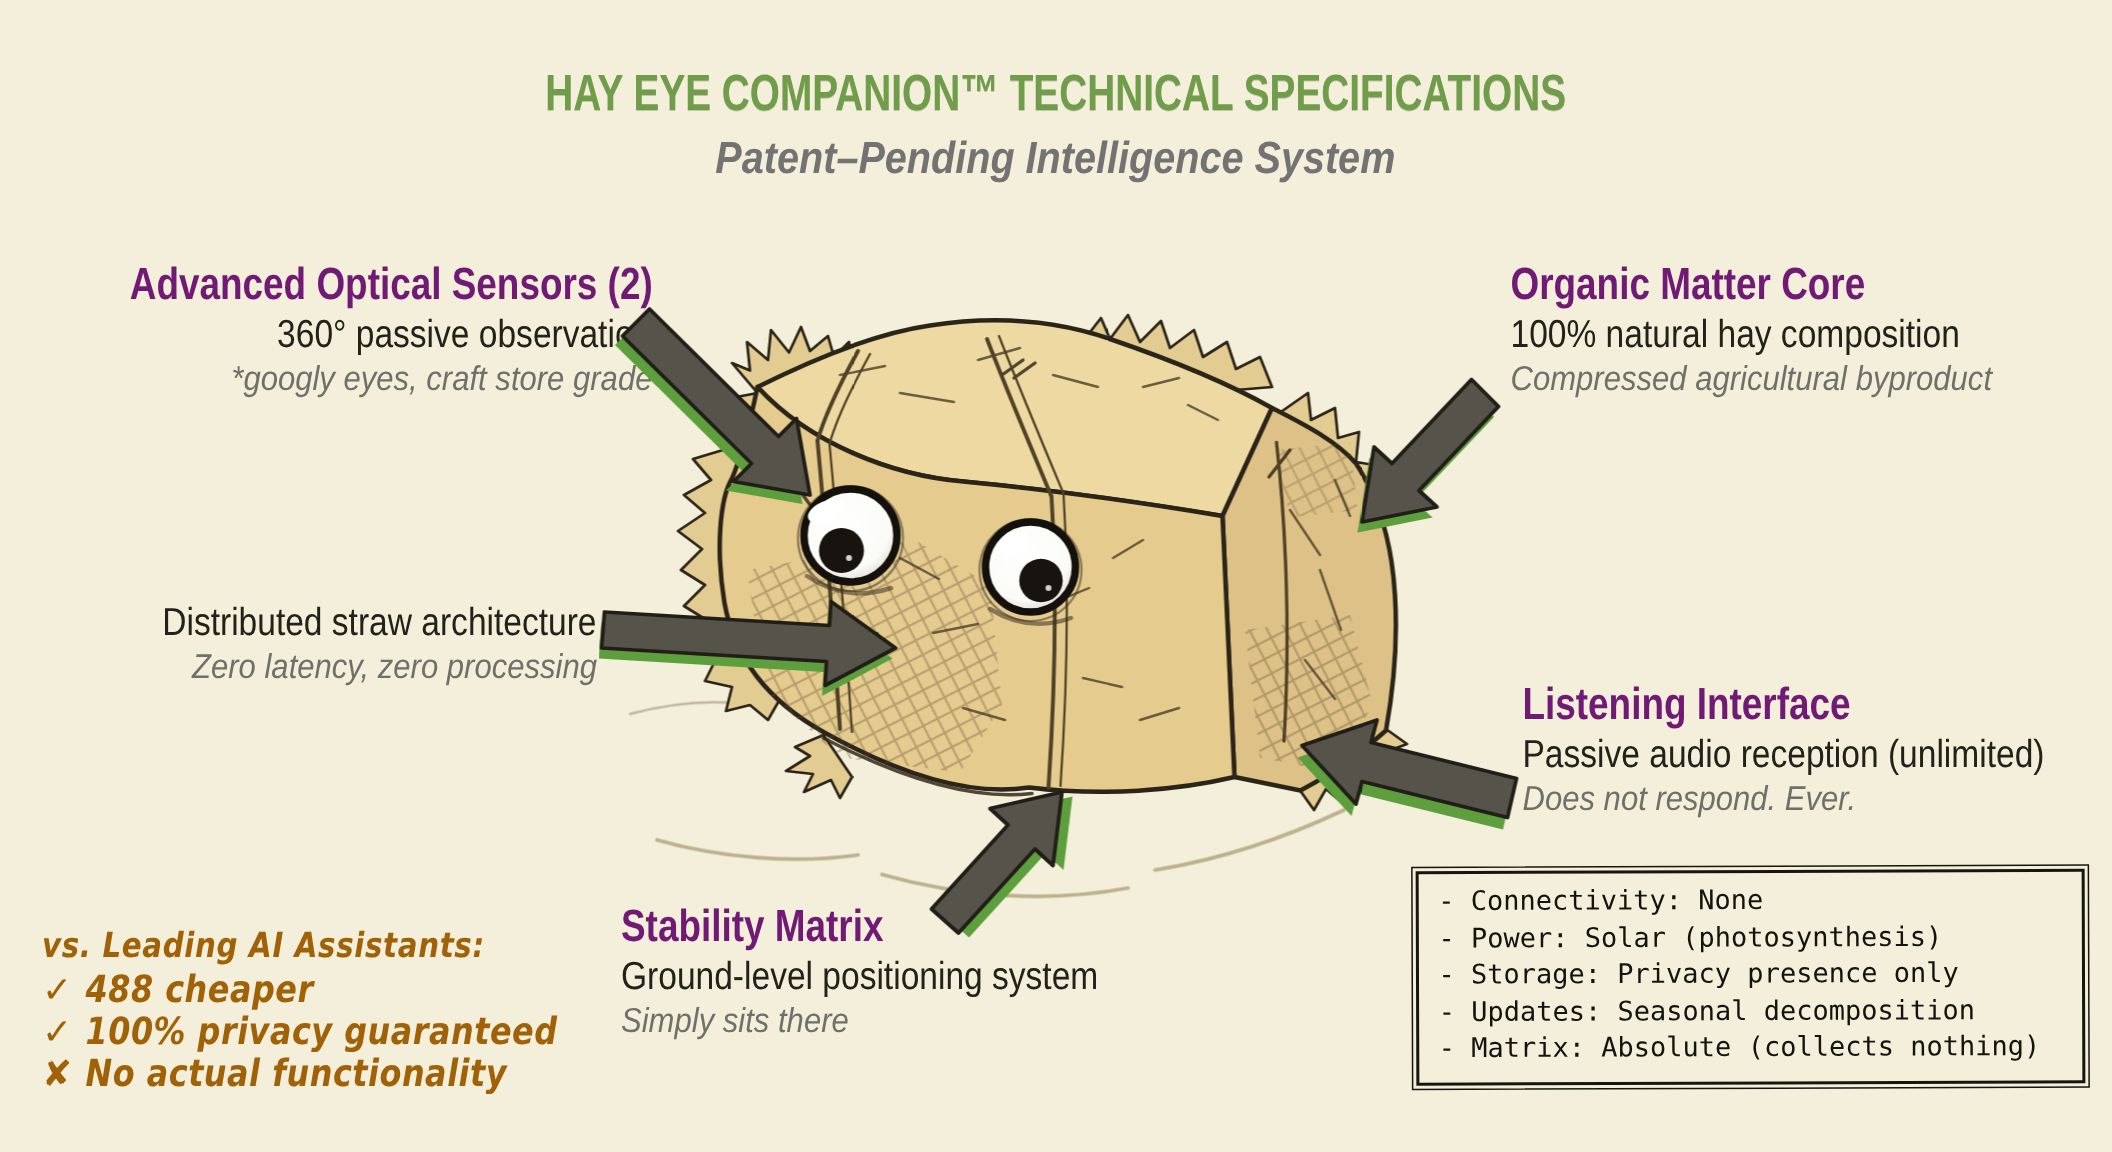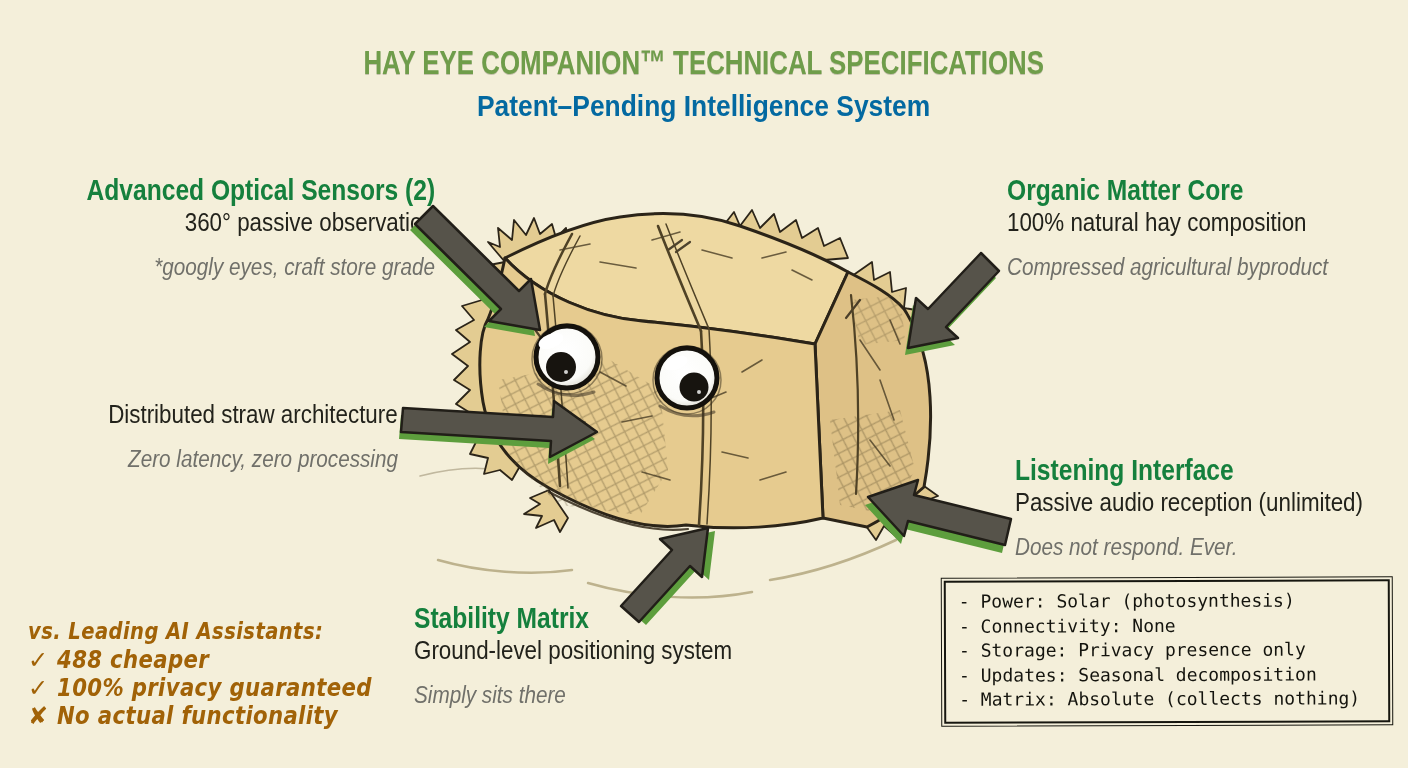--- a/index.html
+++ b/index.html
@@ -13,28 +13,28 @@
   .cond{display:inline-block;white-space:nowrap;}
   .align-c{text-align:center;width:100%;}
   .align-c .cond{transform:scaleX(.76);transform-origin:50% 50%;}
   .align-r{text-align:right;}
   .align-r .cond{transform-origin:100% 50%;}
   .align-l{text-align:left;}
   .align-l .cond{transform-origin:0 50%;}
 
   .title{top:33px;left:0;font-size:34px;font-weight:bold;line-height:58px;color:#6f9d4a;
          text-shadow:0 1px 0 rgba(60,60,40,.25);}
-  .subtitle{top:88px;left:0;font-size:30px;font-weight:bold;line-height:36px;color:#0369a1;}
+  .subtitle{top:88px;left:0;font-size:30px;font-weight:bold;font-style:italic;line-height:36px;color:#737373;}
   .subtitle .cond{transform:scaleX(.88);}
 
-  .callout .co-h{font-size:30px;font-weight:bold;line-height:35px;color:#15803d;text-decoration:underline;}
+  .callout .co-h{font-size:30px;font-weight:bold;line-height:35px;color:#701a75;text-decoration:underline;}
   .callout .co-h .cond{transform:scaleX(.82);}
   .callout .co-l1{font-size:26px;line-height:31px;color:#22221b;}
   .callout .co-l1 .cond{transform:scaleX(.86);}
-  .callout .co-l2{font-size:23px;font-style:italic;line-height:28px;color:#70706a;margin-top:15px;}
+  .callout .co-l2{font-size:23px;font-style:italic;line-height:28px;color:#70706a;}
   .callout .co-l2 .cond{transform:scaleX(.90);}
 
   .c-optical{top:172px;right:973px;}
   .c-processing{top:399px;right:1010px;}
   .c-organic{top:172px;left:1007px;}
   .c-listening{top:452px;left:1015px;}
   .c-stability{top:600px;left:414px;}
 
   .comparison{left:28px;top:616px;font-family:"DejaVu Sans",sans-serif;color:#a16207;}
   .comparison .cmp-h{font-style:italic;font-size:23px;line-height:30px;font-weight:600;letter-spacing:.5px;}
@@ -95,22 +95,22 @@
     <span class="cmp-text"><span class="cond">100% privacy guaranteed</span></span>
   </div>
   <div class="cmp-row">
     <span class="cmp-mark">✘</span>
     <span class="cmp-text"><span class="cond">No actual functionality</span></span>
   </div>
 </div>
 
 <div class="abs techbox">
   <div class="techbox-inner">
+    <div>- Connectivity: None</div>
     <div>- Power: Solar (photosynthesis)</div>
-    <div>- Connectivity: None</div>
     <div>- Storage: Privacy presence only</div>
     <div>- Updates: Seasonal decomposition</div>
     <div>- Matrix: Absolute (collects nothing)</div>
   </div>
 </div>
 
 <svg class="abs" style="left:380px;top:190px;" width="640" height="450" viewBox="380 190 640 450">
   <defs>
     <pattern id="xh" width="15" height="15" patternUnits="userSpaceOnUse" patternTransform="rotate(18)">
       <path d="M0,0 L15,15 M15,0 L0,15" stroke="#574a2c" stroke-width="1.3" opacity="0.7"></path>

